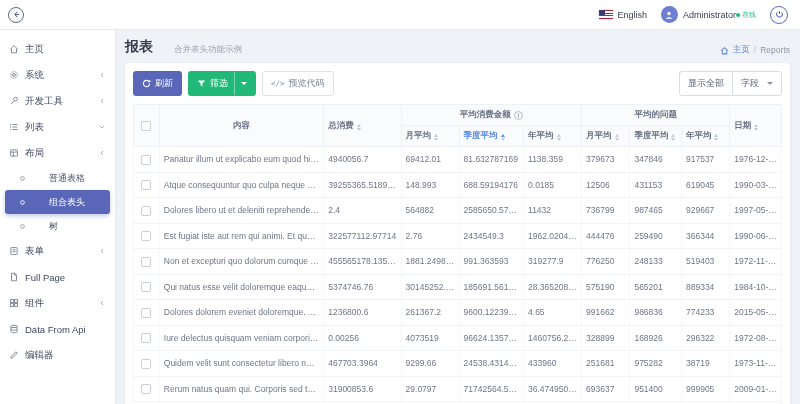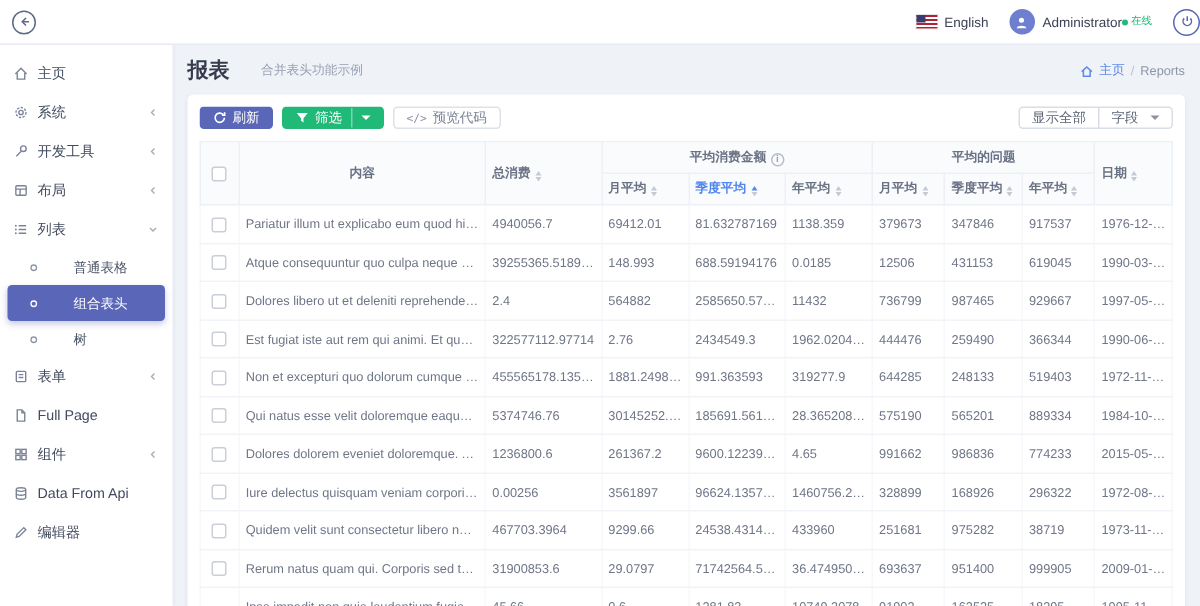--- a/index.html
+++ b/index.html
@@ -8,21 +8,21 @@
   *{box-sizing:border-box;margin:0;padding:0}
   html,body{width:800px;height:404px;overflow:hidden}
   body{font-family:"Liberation Sans","DejaVu Sans",sans-serif;background:#eff2f7;color:#444;font-size:9px}
   svg{display:block}
 
   
   .navbar{position:fixed;top:0;left:0;width:800px;height:30px;background:#fff;border-bottom:1px solid #e7eaf0;display:flex;align-items:center;z-index:20}
   .brand{width:115px;display:flex;align-items:center;gap:5px;padding-left:10px;color:var(--primary);font-weight:bold;font-size:12px;cursor:pointer}
   .logo-ring{width:12px;height:12px;border:3px solid var(--primary);border-radius:50%}
   .collapse-btn{width:16px;height:16px;border:1.2px solid #5d6b85;border-radius:50%;color:#5d6b85;display:flex;align-items:center;justify-content:center;margin-left:8px;cursor:pointer}
-  .nav-right{margin-left:auto;display:flex;align-items:center;gap:14px;}
+  .nav-right{margin-left:auto;display:flex;align-items:center;gap:14px;padding-right:12px}
   .lang{display:flex;align-items:center;gap:4px;font-size:9px;color:#3b4254;cursor:pointer}
   .flag{width:14px;height:9px;position:relative;background:linear-gradient(#b22234 0 1.3px,#fff 1.3px 2.6px,#b22234 2.6px 3.9px,#fff 3.9px 5.2px,#b22234 5.2px 6.5px,#fff 6.5px 7.8px,#b22234 7.8px 9px);box-shadow:0 0 0 .5px #d8dce4}
   .flag::after{content:"";position:absolute;left:0;top:0;width:6px;height:5px;background:#3c3b6e}
   .user{display:flex;align-items:center;gap:5px;cursor:pointer}
   .avatar{width:17px;height:17px;border-radius:50%;background:#6e7fd0;display:flex;align-items:center;justify-content:center}
   .user-info{display:flex;flex-direction:row;line-height:1}
   .user-name{font-size:9px;color:#3b4254;line-height:10px}
   .user-status{display:flex;align-items:center;gap:2px;font-size:7px;color:var(--success);line-height:8px}
   .dot{width:4px;height:4px;border-radius:50%;background:var(--success);display:inline-block}
   .power{width:18px;height:18px;border:1.5px solid var(--primary);border-radius:50%;color:var(--primary);display:flex;align-items:center;justify-content:center;cursor:pointer}
@@ -36,31 +36,31 @@
   .side-label{white-space:nowrap;overflow:hidden;text-overflow:ellipsis}
   .side-chev{margin-left:auto;width:8px;height:8px;color:#a3aab8}
   .side-chev svg{width:8px;height:8px}
   .side-child{display:flex;align-items:center;gap:20px;height:24px;margin:0 5px;padding:0 6px 0 14px;font-size:9px;color:#4c5568;border-radius:3px;cursor:pointer}
   .side-child .side-icon{color:#8d95a6}
   .side-child.active{background:var(--primary);color:#fff;box-shadow:0 2px 4px rgba(90,103,184,.35)}
   .side-child.active .side-icon{color:#fff}
 
   
   .main{margin-left:115px;padding:38px 10px 0 10px}
-  .page-header{display:flex;align-items:center;margin-bottom:7px}
+  .page-header{display:flex;align-items:flex-end;margin-bottom:7px}
   .title{font-size:14px;font-weight:600;color:#353c4e}
   .subtitle{font-size:8.5px;color:#9aa1b3;margin-left:21px}
   .breadcrumb{margin-left:auto;display:flex;align-items:center;gap:4px;font-size:8.5px;color:#8d96a8}
   .breadcrumb .sep{color:#b9c0cd}
   .crumb-home{color:#5c89ea;cursor:pointer}
 
   
   .card{background:#fff;border-radius:4px;box-shadow:0 1px 3px rgba(25,35,60,.07);padding:8px;min-height:352px}
   .toolbar{display:flex;align-items:center;margin-bottom:8px}
-  .btn{display:inline-flex;align-items:center;gap:4px;height:15px;padding:0 8px;border-radius:3px;border:1px solid transparent;font-size:9px;cursor:pointer;background:#fff;font-family:inherit}
+  .btn{display:inline-flex;align-items:center;gap:4px;height:25px;padding:0 8px;border-radius:3px;border:1px solid transparent;font-size:9px;cursor:pointer;background:#fff;font-family:inherit}
   .btn+.btn{margin-left:6px}
   .btn-primary{background:var(--primary);color:#fff}
   .btn-success{background:var(--success);color:#fff}
   .btn-outline{border-color:#dde1e8;color:#7a8396}
   .split{display:inline-flex;align-items:center;padding-left:6px;margin-left:2px;border-left:1px solid rgba(255,255,255,.4);height:100%}
   .caret{width:0;height:0;border-left:3px solid transparent;border-right:3px solid transparent;border-top:3.5px solid #fff}
   .caret.gray{border-top-color:#8a92a3;margin-left:4px}
   .code-glyph{font-family:"DejaVu Sans Mono",monospace;font-size:7.5px;color:#8a92a3}
   .toolbar-right{margin-left:auto;display:inline-flex}
   .btn-light{border:1px solid #d9dee6;color:#5d6575;border-radius:0}
@@ -162,42 +162,42 @@
       <span class="side-label">开发工具</span>
       <span class="side-chev">
         <svg viewBox="0 0 16 16" fill="none" stroke="currentColor" stroke-width="1.8">
           <path d="M10 4 6 8l4 4"></path>
         </svg>
       </span>
     </div>
     <div class="side-item">
       <span class="side-icon">
         <svg viewBox="0 0 16 16" fill="none" stroke="currentColor" stroke-width="1.5">
+          <path d="M5.5 4h8M5.5 8h8M5.5 12h8"></path>
+          <path d="M2.5 4h.01M2.5 8h.01M2.5 12h.01" stroke-width="2" stroke-linecap="round"></path>
+        </svg>
+      </span>
+      <span class="side-label">列表</span>
+      <span class="side-chev">
+        <svg viewBox="0 0 16 16" fill="none" stroke="currentColor" stroke-width="1.8">
+          <path d="M4 6l4 4 4-4"></path>
+        </svg>
+      </span>
+    </div>
+    <div class="side-item">
+      <span class="side-icon">
+        <svg viewBox="0 0 16 16" fill="none" stroke="currentColor" stroke-width="1.5">
           <rect x="2.5" y="3" width="11" height="10" rx="1"></rect>
           <path d="M2.5 6.5h11M7 6.5V13"></path>
         </svg>
       </span>
       <span class="side-label">布局</span>
       <span class="side-chev">
         <svg viewBox="0 0 16 16" fill="none" stroke="currentColor" stroke-width="1.8">
           <path d="M10 4 6 8l4 4"></path>
-        </svg>
-      </span>
-    </div>
-    <div class="side-item">
-      <span class="side-icon">
-        <svg viewBox="0 0 16 16" fill="none" stroke="currentColor" stroke-width="1.5">
-          <path d="M5.5 4h8M5.5 8h8M5.5 12h8"></path>
-          <path d="M2.5 4h.01M2.5 8h.01M2.5 12h.01" stroke-width="2" stroke-linecap="round"></path>
-        </svg>
-      </span>
-      <span class="side-label">列表</span>
-      <span class="side-chev">
-        <svg viewBox="0 0 16 16" fill="none" stroke="currentColor" stroke-width="1.8">
-          <path d="M4 6l4 4 4-4"></path>
         </svg>
       </span>
     </div>
     <div class="side-child">
       <span class="side-icon small">
         <svg viewBox="0 0 16 16" fill="none" stroke="currentColor" stroke-width="2">
           <circle cx="8" cy="8" r="4.2"></circle>
         </svg>
       </span>
       <span>普通表格</span>
@@ -443,21 +443,21 @@
             <td>366344</td>
             <td>1990-06-20</td>
           </tr>
           <tr>
             <td class="td-check"><span class="checkbox"></span></td>
             <td>Non et excepturi quo dolorum cumque dolor. Praesen...</td>
             <td>455565178.13578</td>
             <td>1881.249859</td>
             <td>991.363593</td>
             <td>319277.9</td>
-            <td>644285</td>
+            <td>776250</td>
             <td>248133</td>
             <td>519403</td>
             <td>1972-11-20</td>
           </tr>
           <tr>
             <td class="td-check"><span class="checkbox"></span></td>
             <td>Qui natus esse velit doloremque eaque necessitatib...</td>
             <td>5374746.76</td>
             <td>30145252.744946</td>
             <td>185691.561077</td>
@@ -476,21 +476,21 @@
             <td>4.65</td>
             <td>991662</td>
             <td>986836</td>
             <td>774233</td>
             <td>2015-05-12</td>
           </tr>
           <tr>
             <td class="td-check"><span class="checkbox"></span></td>
             <td>Iure delectus quisquam veniam corporis. Reiciendis...</td>
             <td>0.00256</td>
-            <td>3561897</td>
+            <td>4073519</td>
             <td>96624.1357264</td>
             <td>1460756.23965</td>
             <td>328899</td>
             <td>168926</td>
             <td>296322</td>
             <td>1972-08-15</td>
           </tr>
           <tr>
             <td class="td-check"><span class="checkbox"></span></td>
             <td>Quidem velit sunt consectetur libero natus rerum e...</td>

